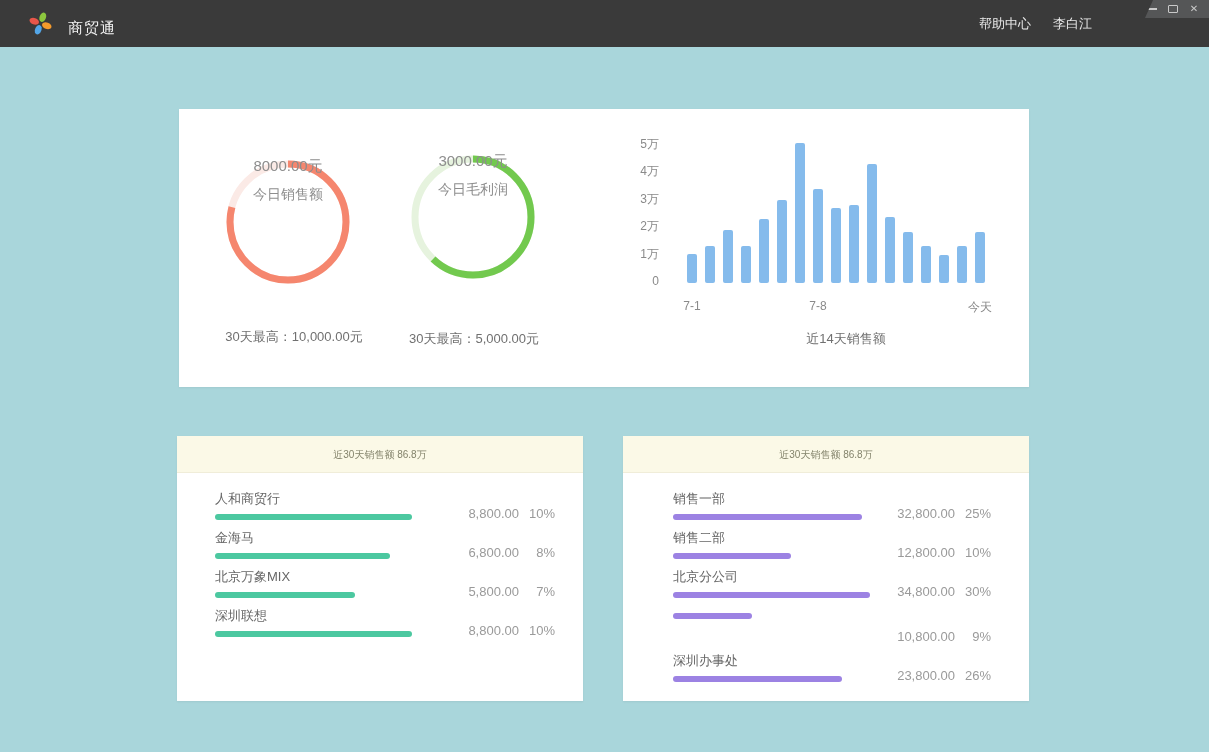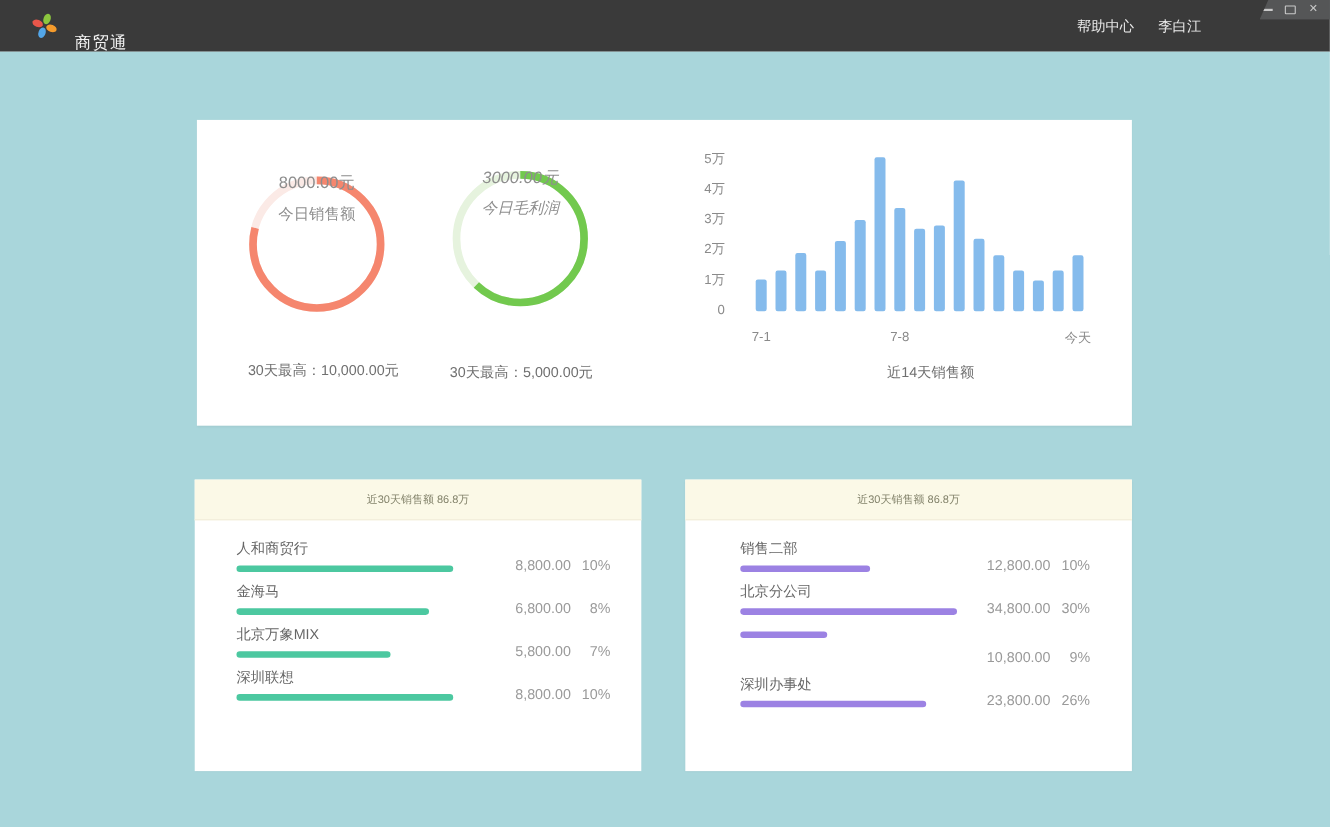--- a/index.html
+++ b/index.html
@@ -2,21 +2,21 @@
 <html><head>
 <meta charset="utf-8">
 <style>
   * { margin:0; padding:0; box-sizing:border-box; }
   html,body { width:1209px; height:752px; overflow:hidden;
     font-family:"Liberation Sans", sans-serif; }
 
   
   .titlebar { position:relative; height:47px; background:#3a3a3a; }
   .logo { position:absolute; left:28px; top:11px; width:25px; height:25px; }
-  .app-title { position:absolute; left:68px; top:16px; line-height:47px;
+  .app-title { position:absolute; left:68px; top:4px; line-height:47px;
     color:#f2f2f2; font-size:15px; letter-spacing:1px; }
   .tb-links { position:absolute; right:117px; top:0; height:47px;
     display:flex; align-items:center; gap:22px; }
   .tb-link { color:#e9e9e9; font-size:13px; cursor:pointer; }
   .win-controls { position:absolute; right:0; top:0; width:64px; height:18px;
     background:#555657; clip-path:polygon(8px 0,100% 0,100% 100%,0 100%);
     display:flex; align-items:center; justify-content:flex-end;
     gap:9px; padding-right:9px; }
   .wc { display:inline-flex; align-items:center; justify-content:center;
     width:12px; height:12px; cursor:pointer; }
@@ -25,21 +25,21 @@
   .wc-close-glyph { color:#c9c9c9; font-size:10px; line-height:10px; }
 
   
   .page { position:relative; height:705px; background:#a9d6db; }
   .card { position:absolute; background:#ffffff; box-shadow:0 1px 2px rgba(0,0,0,.06); }
 
   
   .top-card { left:179px; top:62px; width:850px; height:278px; }
   .donut { position:absolute; width:130px; height:130px; }
   .donut-1 { left:44px; top:48px; }
-  .donut-2 { left:229px; top:43px;font-style:italic; }
+  .donut-2 { left:229px; top:43px; }
   .donut-text { position:absolute; inset:0; display:flex; flex-direction:column;
     align-items:center; justify-content:flex-start; gap:10px; }
   .donut-value { font-size:15px; color:#8d8d8d; }
   .donut-label { font-size:14px; color:#8d8d8d; }
   .donut-footnote { position:absolute; width:230px; text-align:center;
     font-size:13px; color:#707070; }
   .fn-1 { left:0; top:219px; }
   .fn-2 { left:180px; top:221px; }
 
   .bar-yaxis { position:absolute; left:444px; top:28px; width:36px; height:160px; }
@@ -188,20 +188,25 @@
         <div class="prow-bar" style="width: 197px; background: rgb(76, 200, 160);"></div>
         <div class="prow-vals"><span class="num">8,800.00</span><span class="pct">10%</span></div>
       </div>
     </div>
   </div>
 
   <div class="card panel panel-right">
     <div class="panel-header">近30天销售额 86.8万</div>
     <div class="panel-body">
       <div class="prow">
+        <div class="prow-label">销售一部</div>
+        <div class="prow-bar" style="width: 189px; background: rgb(156, 130, 227);"></div>
+        <div class="prow-vals"><span class="num">32,800.00</span><span class="pct">25%</span></div>
+      </div>
+      <div class="prow">
         <div class="prow-label">销售二部</div>
         <div class="prow-bar" style="width: 118px; background: rgb(156, 130, 227);"></div>
         <div class="prow-vals"><span class="num">12,800.00</span><span class="pct">10%</span></div>
       </div>
       <div class="prow">
         <div class="prow-label">北京分公司</div>
         <div class="prow-bar" style="width: 197px; background: rgb(156, 130, 227);"></div>
         <div class="prow-vals"><span class="num">34,800.00</span><span class="pct">30%</span></div>
       </div>
       <div class="prow">

